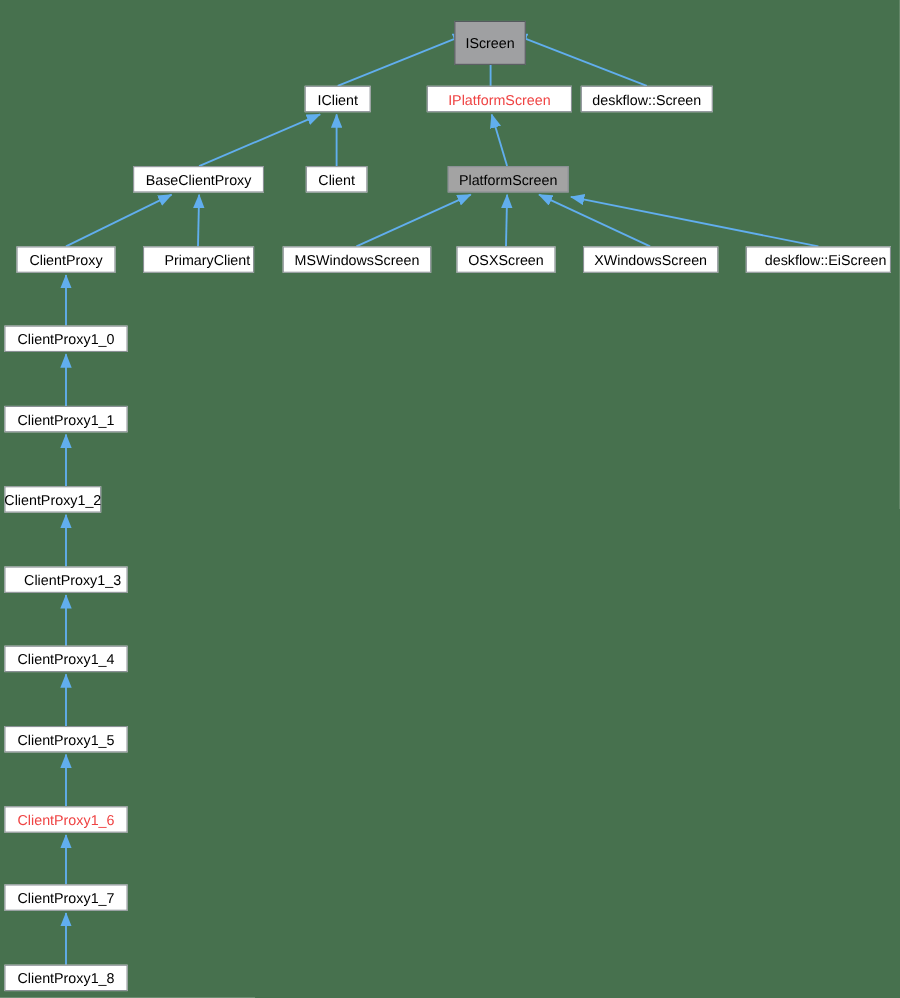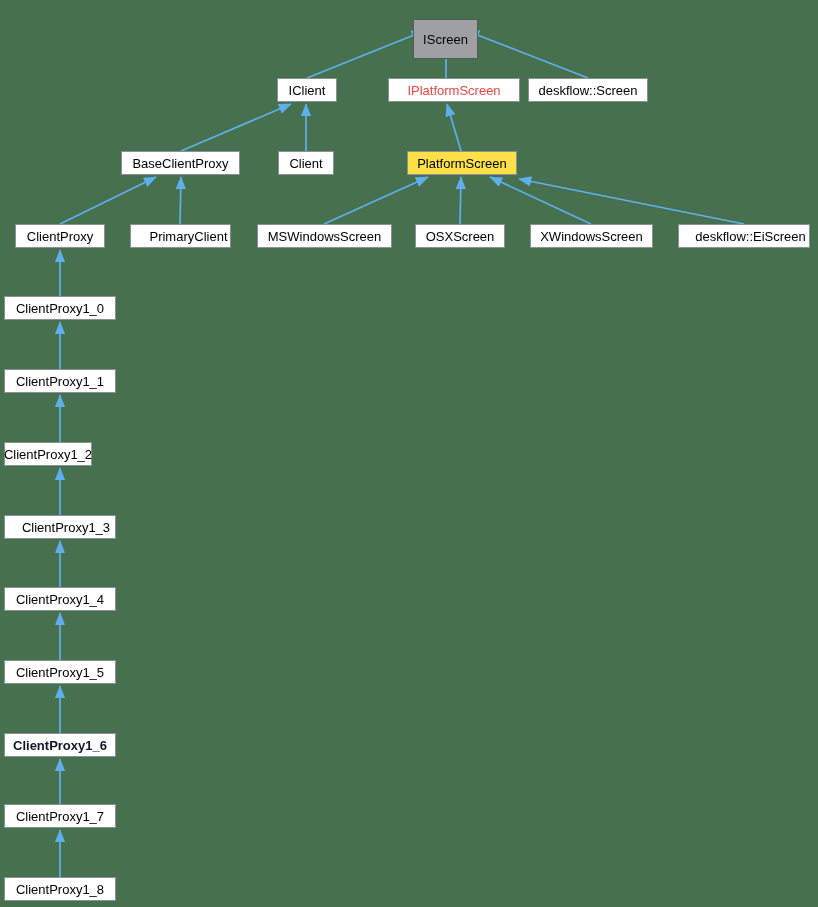--- a/index.html
+++ b/index.html
@@ -68,30 +68,30 @@
         <line x1="60" y1="877" x2="60" y2="830" stroke="#61AEEE" stroke-width="1.7" marker-end="url(#arrowhead)"></line>
       </g>
   </svg>
   <div id="nodes-layer">
       <div class="class-node highlight" style="left: 413px; top: 5px; width: 65px; height: 40px; background: rgb(159, 160, 162); border: 1px solid rgb(85, 89, 94); color: rgb(0, 0, 0); margin-top: 14px;">IScreen</div>
       <div class="class-node" style="left: 277px; top: 78px; width: 60px; height: 24px; background: rgb(255, 255, 255); border: 1px solid rgb(138, 144, 149); color: rgb(0, 0, 0);">IClient</div>
       <div class="class-node" style="left: 388px; top: 78px; width: 132px; height: 24px; background: rgb(255, 255, 255); border: 1px solid rgb(138, 144, 149); color: #ef4444;">IPlatformScreen</div>
       <div class="class-node" style="left: 528px; top: 78px; width: 120px; height: 24px; background: rgb(255, 255, 255); border: 1px solid rgb(138, 144, 149); color: rgb(0, 0, 0);">deskflow::Screen</div>
       <div class="class-node" style="left: 121px; top: 151px; width: 119px; height: 24px; background: rgb(255, 255, 255); border: 1px solid rgb(138, 144, 149); color: rgb(0, 0, 0);">BaseClientProxy</div>
       <div class="class-node" style="left: 278px; top: 151px; width: 56px; height: 24px; background: rgb(255, 255, 255); border: 1px solid rgb(138, 144, 149); color: rgb(0, 0, 0);">Client</div>
-      <div class="class-node" style="left: 407px; top: 151px; width: 110px; height: 24px; background: #fde047; border: 1px solid rgb(138, 144, 149); color: rgb(0, 0, 0);">PlatformScreen</div>
+      <div class="class-node" style="left: 407px; top: 151px; width: 110px; height: 24px; background: #a3a3a3; border: 1px solid rgb(138, 144, 149); color: rgb(0, 0, 0);">PlatformScreen</div>
       <div class="class-node" style="left: 15px; top: 224px; width: 90px; height: 24px; background: rgb(255, 255, 255); border: 1px solid rgb(138, 144, 149); color: rgb(0, 0, 0);">ClientProxy</div>
       <div class="class-node" style="left: 130px; top: 224px; width: 101px; height: 24px; background: rgb(255, 255, 255); border: 1px solid rgb(138, 144, 149); color: rgb(0, 0, 0); padding-left: 16px;">PrimaryClient</div>
       <div class="class-node" style="left: 257px; top: 224px; width: 135px; height: 24px; background: rgb(255, 255, 255); border: 1px solid rgb(138, 144, 149); color: rgb(0, 0, 0);">MSWindowsScreen</div>
       <div class="class-node" style="left: 415px; top: 224px; width: 90px; height: 24px; background: rgb(255, 255, 255); border: 1px solid rgb(138, 144, 149); color: rgb(0, 0, 0);">OSXScreen</div>
       <div class="class-node" style="left: 530px; top: 224px; width: 123px; height: 24px; background: rgb(255, 255, 255); border: 1px solid rgb(138, 144, 149); color: rgb(0, 0, 0);">XWindowsScreen</div>
       <div class="class-node" style="left: 678px; top: 224px; width: 132px; height: 24px; background: rgb(255, 255, 255); border: 1px solid rgb(138, 144, 149); color: rgb(0, 0, 0); padding-left: 13px;">deskflow::EiScreen</div>
       <div class="class-node" style="left: 4px; top: 296px; width: 112px; height: 24px; background: rgb(255, 255, 255); border: 1px solid rgb(138, 144, 149); color: rgb(0, 0, 0);">ClientProxy1_0</div>
       <div class="class-node" style="left: 4px; top: 369px; width: 112px; height: 24px; background: rgb(255, 255, 255); border: 1px solid rgb(138, 144, 149); color: rgb(0, 0, 0);">ClientProxy1_1</div>
       <div class="class-node" style="left: 4px; top: 442px; width: 88px; height: 24px; background: rgb(255, 255, 255); border: 1px solid rgb(138, 144, 149); color: rgb(0, 0, 0);">ClientProxy1_2</div>
       <div class="class-node" style="left: 4px; top: 515px; width: 112px; height: 24px; background: rgb(255, 255, 255); border: 1px solid rgb(138, 144, 149); color: rgb(0, 0, 0); padding-left: 12px;">ClientProxy1_3</div>
       <div class="class-node" style="left: 4px; top: 587px; width: 112px; height: 24px; background: rgb(255, 255, 255); border: 1px solid rgb(138, 144, 149); color: rgb(0, 0, 0);">ClientProxy1_4</div>
       <div class="class-node" style="left: 4px; top: 660px; width: 112px; height: 24px; background: rgb(255, 255, 255); border: 1px solid rgb(138, 144, 149); color: rgb(0, 0, 0);">ClientProxy1_5</div>
-      <div class="class-node" style="left: 4px; top: 733px; width: 112px; height: 24px; background: rgb(255, 255, 255); border: 1px solid rgb(138, 144, 149); color: #0f172a; font-weight: bold;">ClientProxy1_6</div>
+      <div class="class-node" style="left: 4px; top: 733px; width: 112px; height: 24px; background: rgb(255, 255, 255); border: 1px solid rgb(138, 144, 149); color: #ef4444;">ClientProxy1_6</div>
       <div class="class-node" style="left: 4px; top: 804px; width: 112px; height: 24px; background: rgb(255, 255, 255); border: 1px solid rgb(138, 144, 149); color: rgb(0, 0, 0);">ClientProxy1_7</div>
       <div class="class-node" style="left: 4px; top: 877px; width: 112px; height: 24px; background: rgb(255, 255, 255); border: 1px solid rgb(138, 144, 149); color: rgb(0, 0, 0);">ClientProxy1_8</div>
     </div>
 </div>
 
 </body></html>

